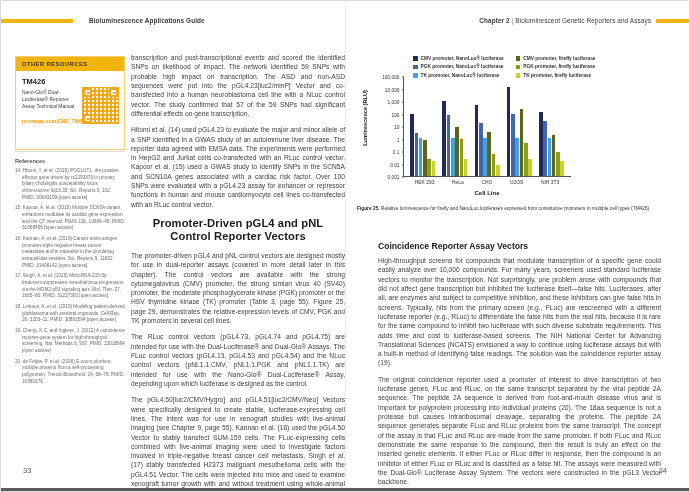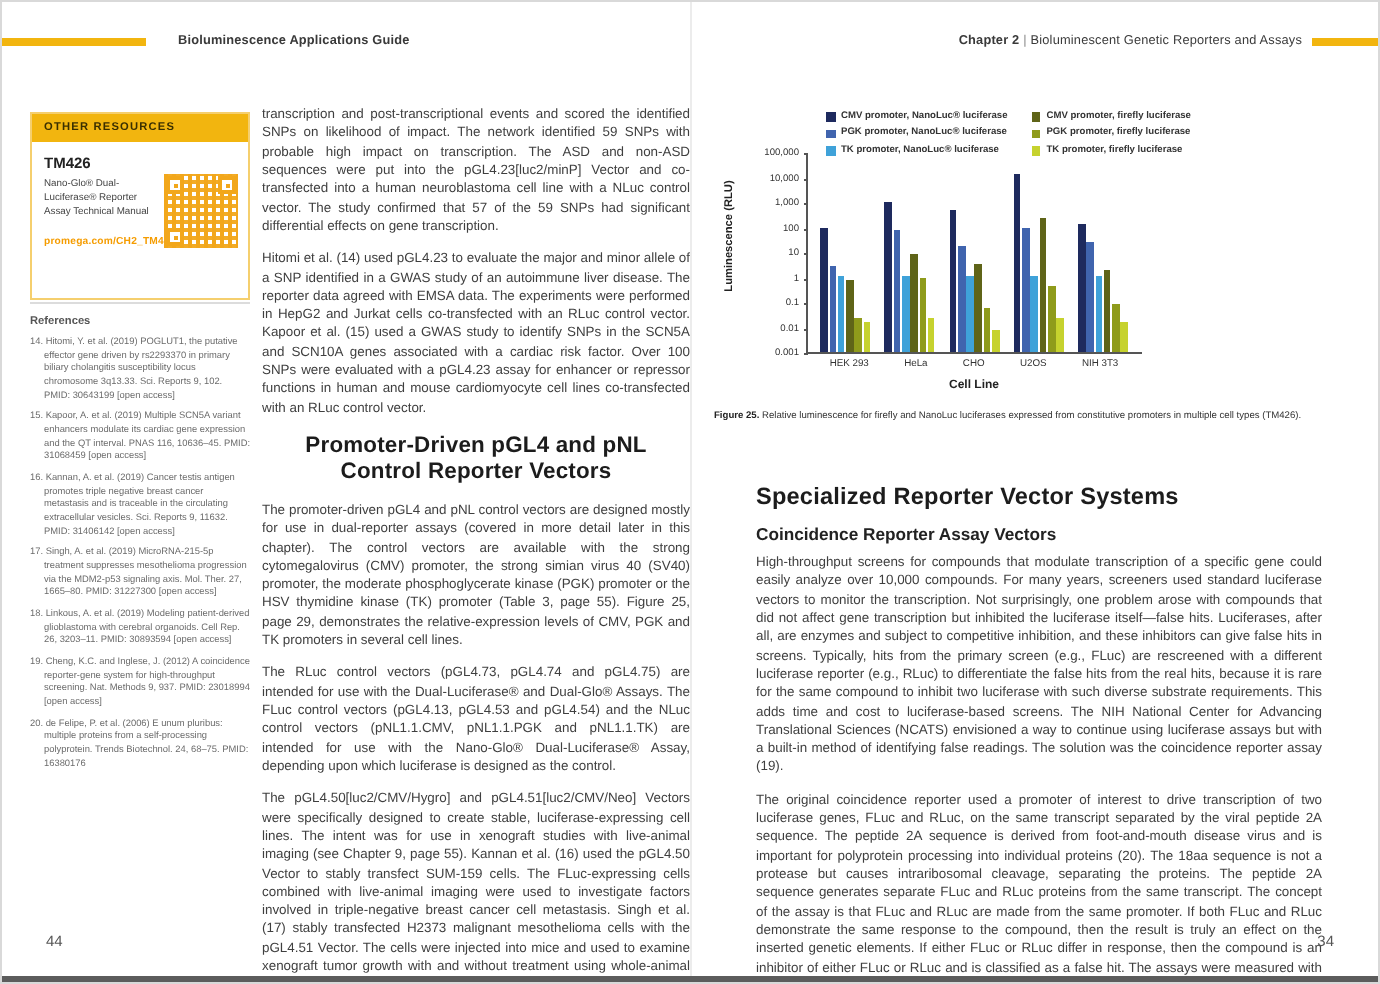--- a/index.html
+++ b/index.html
@@ -239,25 +239,24 @@
         <div>NIH 3T3</div>
       </div>
     <div class="xlab">Cell Line</div>
   </div>
   <div class="caption">
     <b>Figure 25.</b>
     <span>Relative luminescence for firefly and NanoLuc luciferases expressed from constitutive promoters in multiple cell types (TM426).</span>
   </div>
 
   <div class="rcol">
-    <h1 class="h1-right">Specialized Reporter Vector Systems</h1>
     <h3 class="h3-right">Coincidence Reporter Assay Vectors</h3>
     <p class="body-p">High-throughput screens for compounds that modulate transcription of a specific gene could easily analyze over 10,000 compounds. For many years, screeners used standard luciferase vectors to monitor the transcription. Not surprisingly, one problem arose with compounds that did not affect gene transcription but inhibited the luciferase itself—false hits. Luciferases, after all, are enzymes and subject to competitive inhibition, and these inhibitors can give false hits in screens. Typically, hits from the primary screen (e.g., FLuc) are rescreened with a different luciferase reporter (e.g., RLuc) to differentiate the false hits from the real hits, because it is rare for the same compound to inhibit two luciferase with such diverse substrate requirements. This adds time and cost to luciferase-based screens. The NIH National Center for Advancing Translational Sciences (NCATS) envisioned a way to continue using luciferase assays but with a built-in method of identifying false readings. The solution was the coincidence reporter assay (19).</p>
     <p class="body-p">The original coincidence reporter used a promoter of interest to drive transcription of two luciferase genes, FLuc and RLuc, on the same transcript separated by the viral peptide 2A sequence. The peptide 2A sequence is derived from foot-and-mouth disease virus and is important for polyprotein processing into individual proteins (20). The 18aa sequence is not a protease but causes intraribosomal cleavage, separating the proteins. The peptide 2A sequence generates separate FLuc and RLuc proteins from the same transcript. The concept of the assay is that FLuc and RLuc are made from the same promoter. If both FLuc and RLuc demonstrate the same response to the compound, then the result is truly an effect on the inserted genetic elements. If either FLuc or RLuc differ in response, then the compound is an inhibitor of either FLuc or RLuc and is classified as a false hit. The assays were measured with the Dual-Glo® Luciferase Assay System. The vectors were constructed in the pGL3 Vector backbone.</p>
 
   </div>
 
-  <div class="pagenum" style="left:22px">44</div>
+  <div class="pagenum" style="left:22px">33</div>
   <div class="pagenum" style="right:22px">34</div>
 
   <div class="page-divider"></div>
   <div class="bottom-strip"></div>
 </div>
 
 </body></html>

